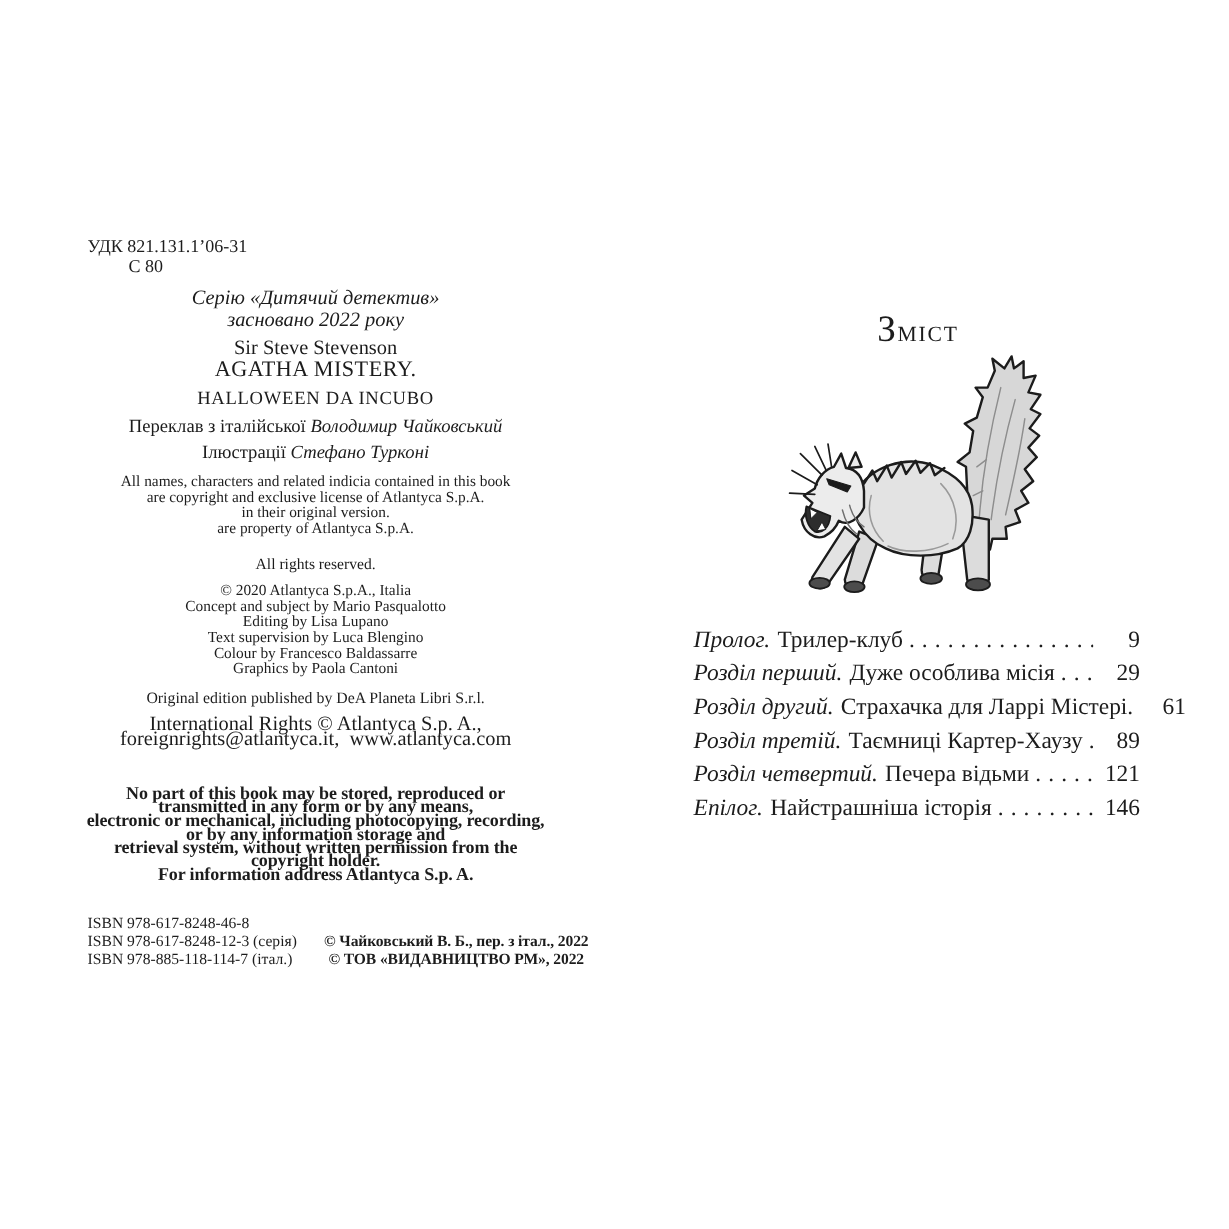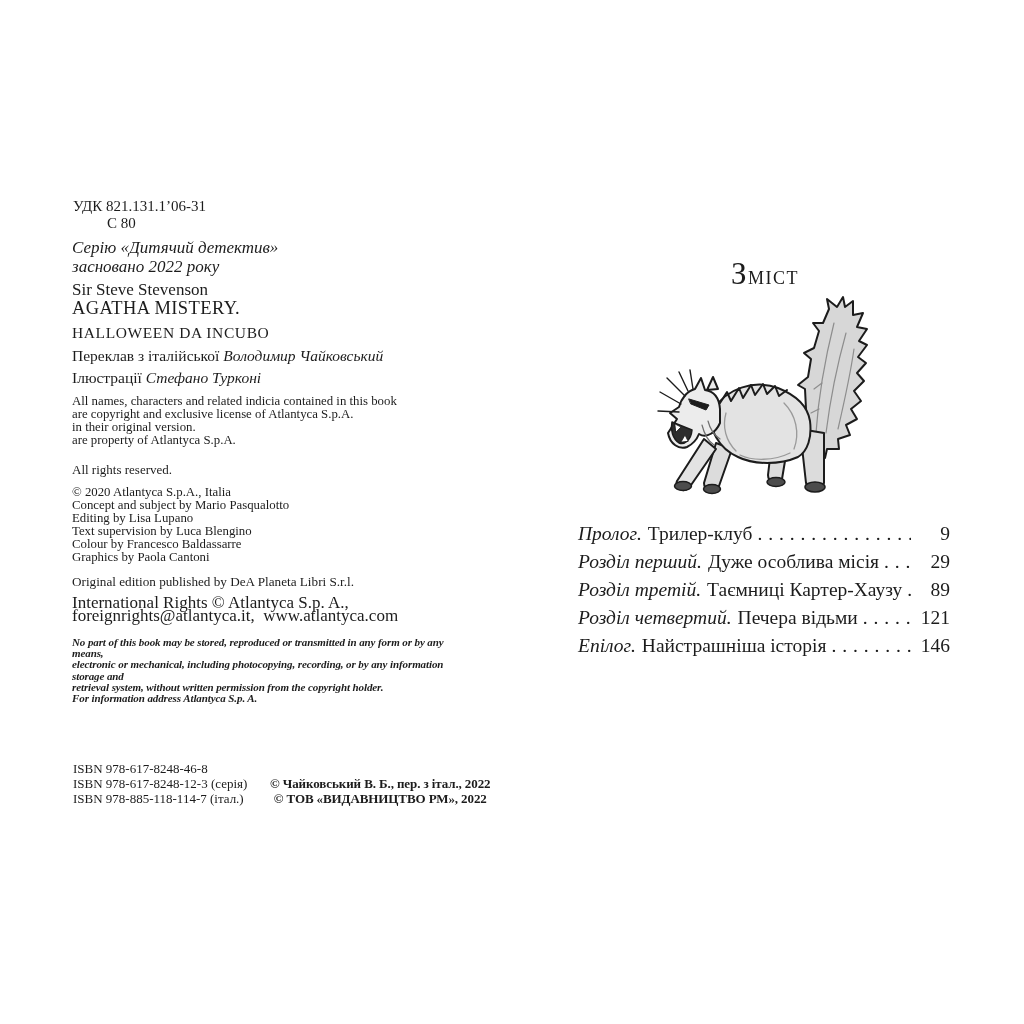--- a/index.html
+++ b/index.html
@@ -7,33 +7,33 @@
     width:1024px; height:1024px; background:#ffffff; position:relative;
     font-family:"Liberation Serif", serif; color:#1c1c1c; overflow:hidden;
     -webkit-font-smoothing:antialiased;
   }
   .abs { position:absolute; }
   .line { white-space:pre-wrap; }
 
   
   .udk { left:73px; top:198px; font-size:15px; line-height:17px; text-align:left; }
   .udk-code { margin-left:34px; }
-  .pageL { left:72px; width:382px; text-align:left; }
+  .pageL { left:72px; width:382px; text-align:center; }
   .series { top:238px; font-style:italic; font-size:17px; line-height:19px; }
   .author-blk { top:281px; font-size:17px; line-height:18px; }
   .book-title { font-size:18.5px; letter-spacing:.4px; }
   .subtitle { top:324px; font-size:15.5px; letter-spacing:.6px; }
   .translator { top:347px; font-size:15.5px; }
   .illustrator { top:369px; font-size:15.5px; }
   .rights { top:395px; font-size:12.8px; line-height:12.9px; }
   .allrights { top:462px; font-size:13px; }
   .credits { top:486px; font-size:12.8px; line-height:12.9px; }
   .original { top:574px; font-size:13.2px; }
   .intl { top:597px; font-size:17px; line-height:12.9px; }
-  .legal { top:637px; font-size:11px; line-height:11.2px; font-weight:bold; letter-spacing:-0.1px;font-style:italic; }
+  .legal { top:657px; font-size:15px; line-height:11.2px; font-weight:bold; letter-spacing:-0.1px; }
   .isbn-col { left:73px; top:761px; font-size:13px; line-height:15px; text-align:left; }
   .cr-col { left:270px; top:776px; font-size:13px; line-height:15px; text-align:center; font-weight:bold; letter-spacing:-0.1px; }
 
   
   .toc-heading { left:560px; top:256px; width:410px; text-align:center;
                  font-size:26px; font-variant:small-caps; letter-spacing:1.5px; }
   .toc-heading::first-letter { font-size:31px; }
   .cat-box { left:656px; top:292px; width:214px; height:212px; }
   .toc { left:578px; top:523px; width:372px; }
   .toc-row { display:flex; align-items:baseline; font-size:19.5px; height:28px; }
@@ -191,20 +191,26 @@
     <span class="leader"></span>
     <span class="toc-page">9</span>
   </div>
   <div class="toc-row">
     <span class="toc-label">Розділ перший.</span>
     <span class="toc-title">Дуже особлива місія</span>
     <span class="leader"></span>
     <span class="toc-page">29</span>
   </div>
   <div class="toc-row">
+    <span class="toc-label">Розділ другий.</span>
+    <span class="toc-title">Страхачка для Ларрі Містері.</span>
+    <span class="leader"></span>
+    <span class="toc-page">61</span>
+  </div>
+  <div class="toc-row">
     <span class="toc-label">Розділ третій.</span>
     <span class="toc-title">Таємниці Картер-Хаузу</span>
     <span class="leader"></span>
     <span class="toc-page">89</span>
   </div>
   <div class="toc-row">
     <span class="toc-label">Розділ четвертий.</span>
     <span class="toc-title">Печера відьми</span>
     <span class="leader"></span>
     <span class="toc-page">121</span>

